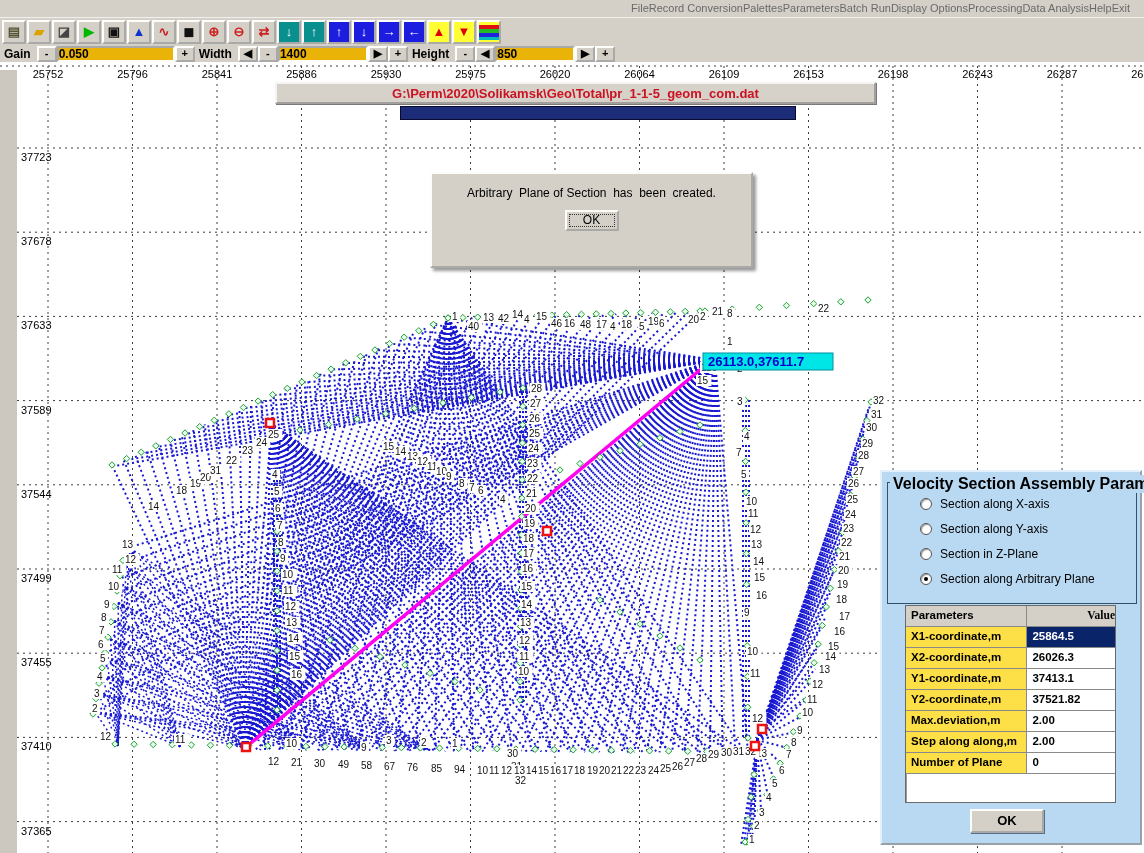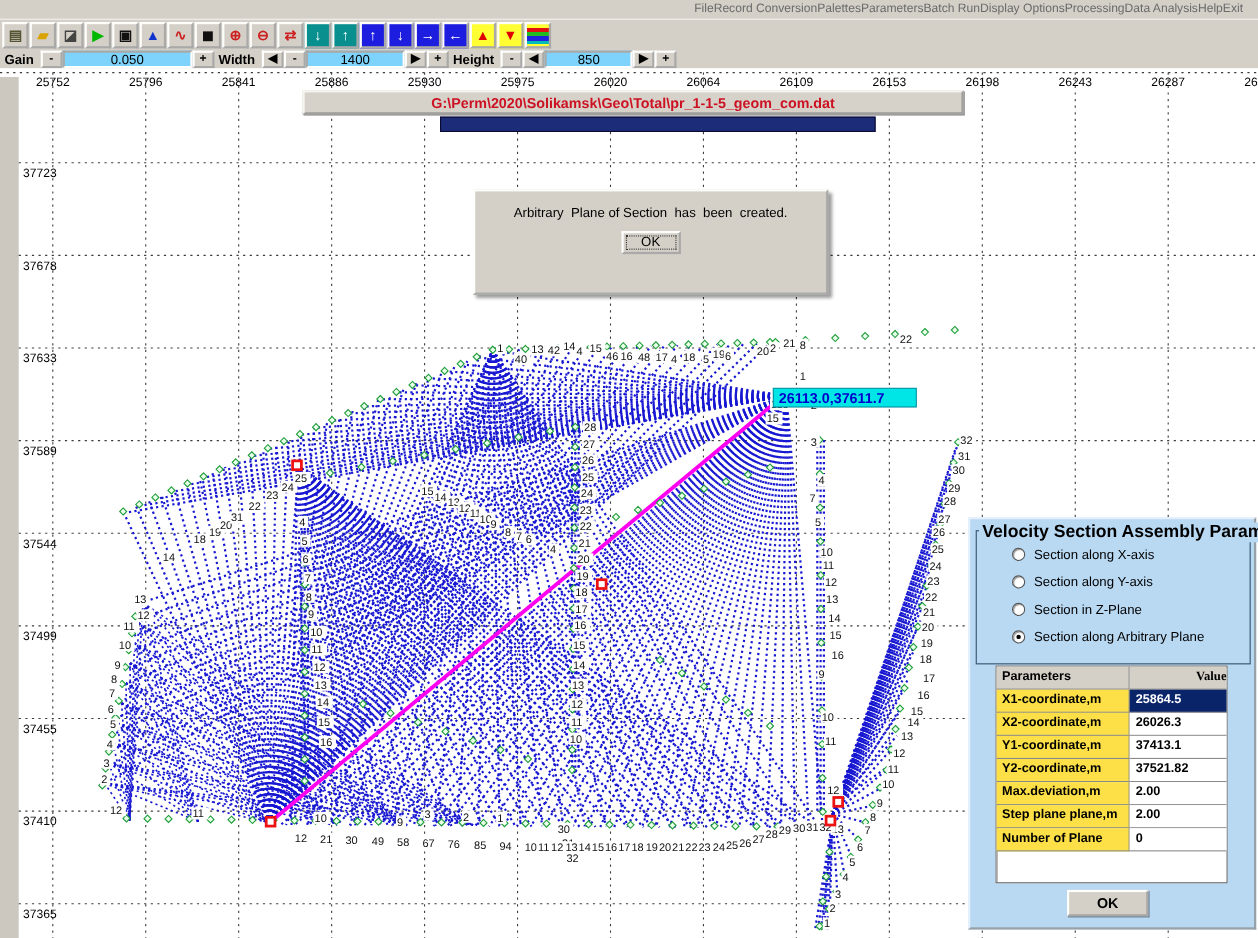--- a/index.html
+++ b/index.html
@@ -25,22 +25,22 @@
   .tbtn.bg-yellow { background:#ffff33; }
   .tbtn.stripes { background:linear-gradient(to bottom,
       #ffff33 0 3px, #e01010 3px 7px, #22bb22 7px 11px, #2222dd 11px 15px, #00bbbb 15px 18px, #ffff33 18px 20px); }
 
   
   .controls { position:absolute; left:0; top:45px; width:1144px; height:17px;
     display:flex; align-items:center; font-size:12px; font-weight:bold; background:#d4d0c8; }
   .ctl-label { padding:0 6px 0 4px; }
   .ctl-btn { min-width:20px; height:16px; background:#d4d0c8; border:2px outset #fdfdfb;
     font-size:11px; font-weight:bold; text-align:center; line-height:11px; padding:0 2px; }
-  .ctl-input { height:16px; background:#7dd3fc; border:2px inset #fdfdfb;
-    font-size:12px; font-weight:normal; text-align:center; }
+  .ctl-input { height:16px; background:#eab308; border:2px inset #fdfdfb;
+    font-size:12px; font-weight:bold; }
   .ctl-input.gain { width:118px; }
   .ctl-input.width { width:90px; }
   .ctl-input.height { width:80px; }
 
   
   .plot-area { position:absolute; left:0; top:62px; width:1144px; height:791px; background:#ffffff; }
   .left-margin { position:absolute; left:0; top:70px; width:17px; height:783px; background:#ccc8c0; }
   svg.plot-canvas { position:absolute; left:0; top:62px; }
 
   .banner { position:absolute; left:275px; top:82px; width:601px; height:22px;
@@ -1156,21 +1156,21 @@
       </div>
       <div class="prow">
         <div class="pcell param">Y2-coordinate,m</div>
         <div class="pcell value">37521.82</div>
       </div>
       <div class="prow">
         <div class="pcell param">Max.deviation,m</div>
         <div class="pcell value">2.00</div>
       </div>
       <div class="prow">
-        <div class="pcell param">Step plane plane,m</div>
+        <div class="pcell param">Step along along,m</div>
         <div class="pcell value">2.00</div>
       </div>
       <div class="prow">
         <div class="pcell param">Number of Plane</div>
         <div class="pcell value">0</div>
       </div>
     </div>
   <button class="panel-ok">OK</button>
 </div>
 

